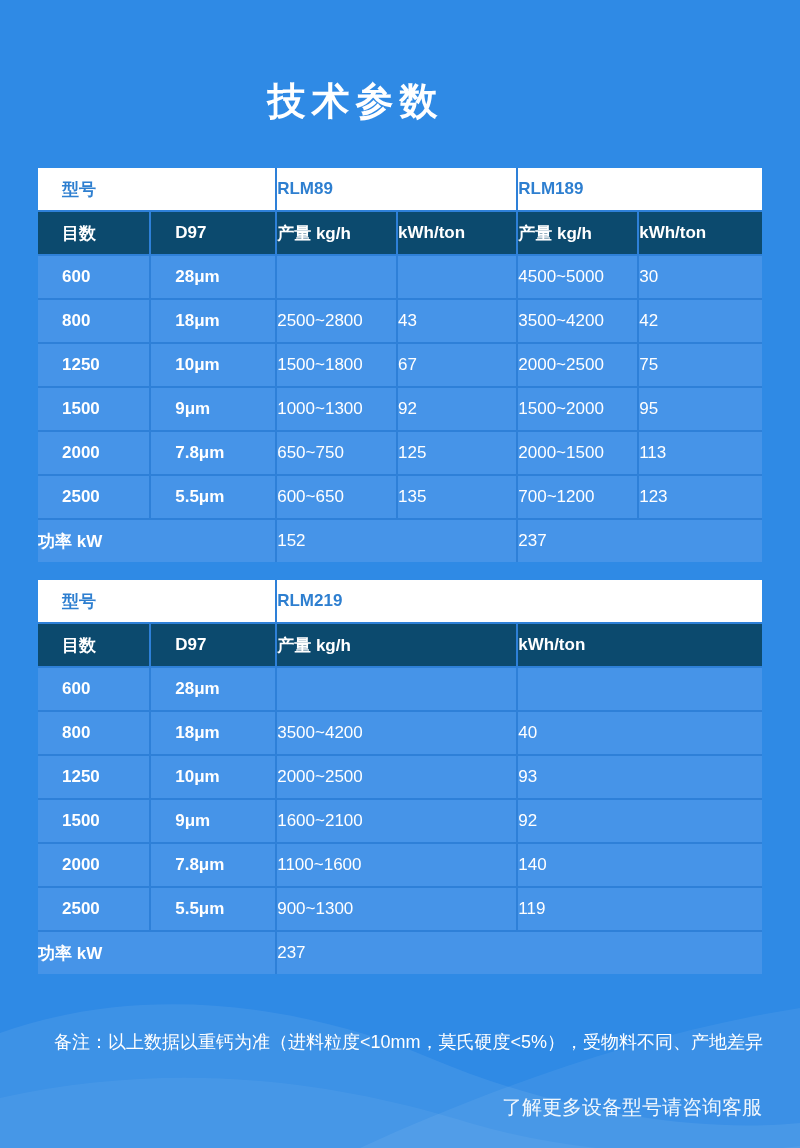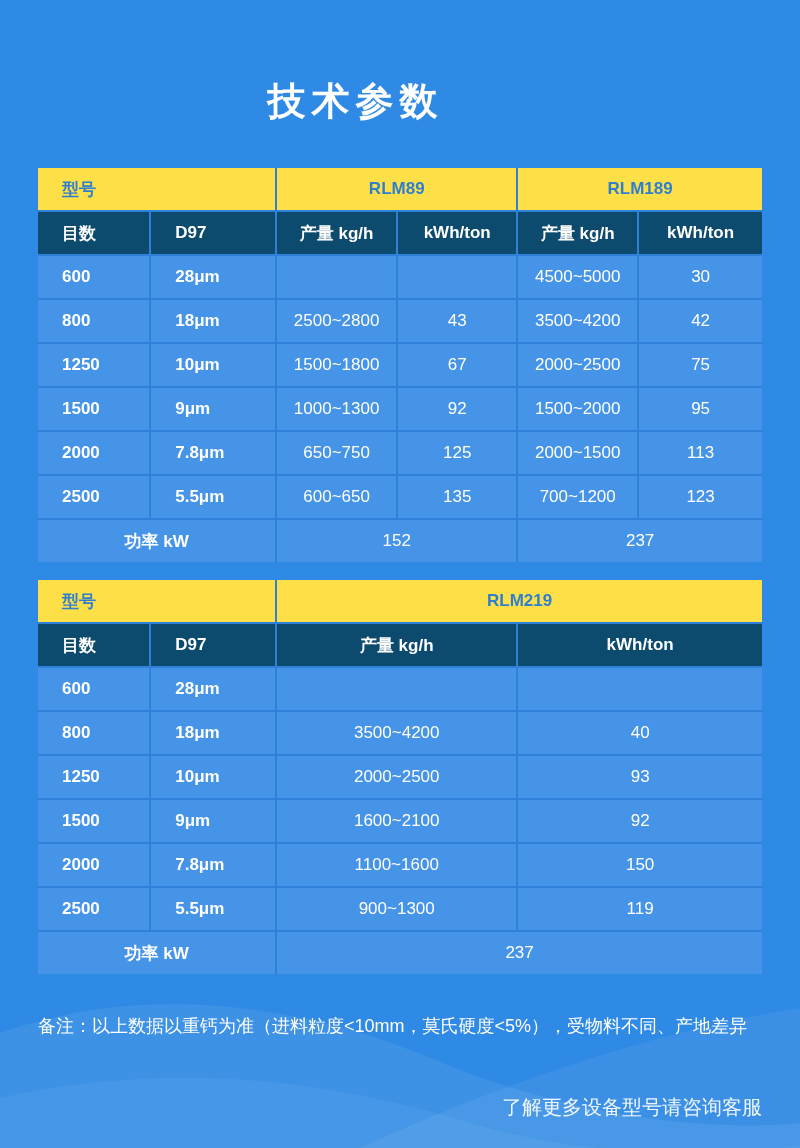--- a/index.html
+++ b/index.html
@@ -29,33 +29,33 @@
   td {
     height:42px;
     padding:0;
     font-size:17px;
     color:#ffffff;
     border:2px solid #2E80D8;
     overflow:hidden;
     white-space:nowrap;
   }
   td.light {
-    background:#fde047;
+    background:#ffffff;
     color:#2E7FD0;
     font-weight:bold;
   }
   td.cell  { background:#4694E8; }
   td.hdr   { background:#0c4a6e; font-weight:bold; }
   .left    { text-align:left; padding-left:24px; }
-  .center  { text-align:center; }
+  .center  { text-align:left; }
   .bold    { font-weight:bold;margin-left:28px; }
   .notes {
     position:absolute; left:38px; top:1008px; width:730px;
     color:#ffffff; font-size:18px; line-height:37px;
-    margin:0;
+    margin:16px;
   }
   .notes span { display:block; }
   .footer-cta {
     position:absolute; top:1094px; right:38px;
     color:rgba(255,255,255,0.92);
     font-size:20px;
   }
   .waves {
     position:absolute; left:0; bottom:0;
     width:800px; height:170px;
@@ -187,21 +187,21 @@
     <tr>
       <td class="cell left bold">1500</td>
       <td class="cell left bold">9μm</td>
       <td class="cell center">1600~2100</td>
       <td class="cell center">92</td>
     </tr>
     <tr>
       <td class="cell left bold">2000</td>
       <td class="cell left bold">7.8μm</td>
       <td class="cell center">1100~1600</td>
-      <td class="cell center">150</td>
+      <td class="cell center">140</td>
     </tr>
     <tr>
       <td class="cell left bold">2500</td>
       <td class="cell left bold">5.5μm</td>
       <td class="cell center">900~1300</td>
       <td class="cell center">119</td>
     </tr>
     <tr>
       <td colspan="2" class="cell center bold">功率 kW</td>
       <td colspan="2" class="cell center">237</td>

